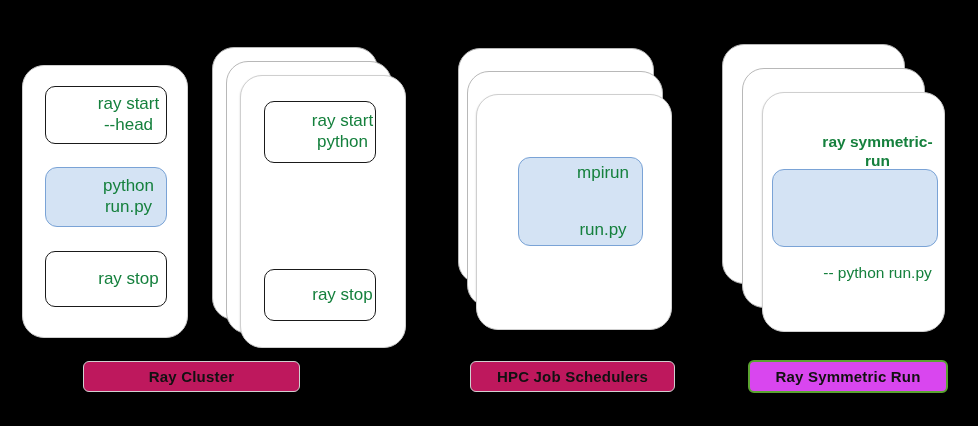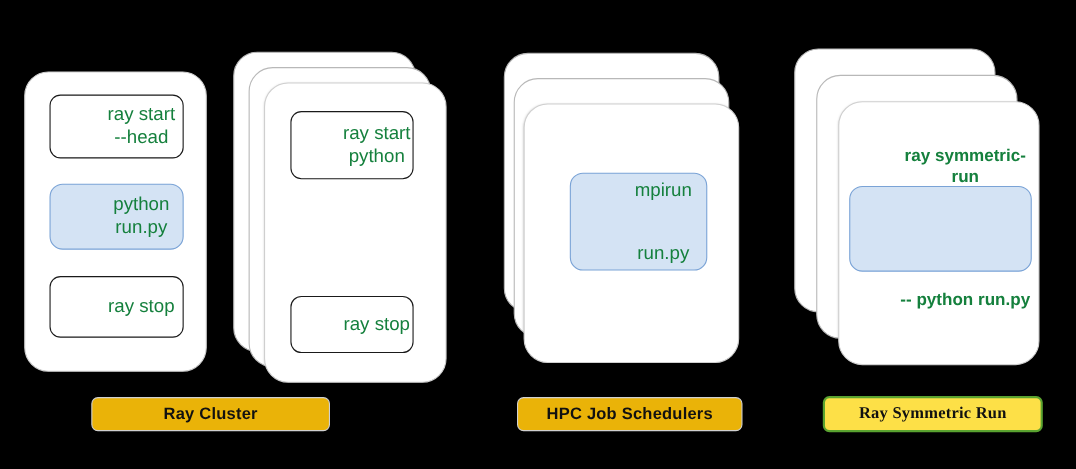--- a/index.html
+++ b/index.html
@@ -57,48 +57,47 @@
     border: 1.4px solid #7aa3d6;
     border-radius: 12px;
   }
   .cmd-line-1 { display: block; }
   .cmd-line-2 { display: block; }
   .cmd-box.two-weight .cmd-line-1 {
     font-weight: bold;
     font-size: 15.5px;
   }
   .cmd-box.two-weight .cmd-line-2 {
-    font-weight: bold;
+    font-weight: normal;
     font-size: 15.5px;
     margin-top: 45px;
   }
 
   
   .group-badge {
     position: absolute;
     box-sizing: border-box;
     display: flex;
     align-items: center;
     justify-content: center;
     border-radius: 6px;
     font-size: 15px;
     font-weight: bold;
     color: #111111;
     letter-spacing: 0.2px;
   }
   .group-badge.grey {
-    background: #eab308;
+    background: #be185d;
     border: 1px solid #d0d0d0;
     box-shadow: 1px 1px 2px rgba(0,0,0,0.25);
   }
   .group-badge.green {
-    background: #fde047;
+    background: #d946ef;
     border: 2px solid #5aa330;
     box-shadow: 1px 1px 2px rgba(0,0,0,0.25);
-    font-family: Liberation Serif, serif;
   }
 </style>
 </head>
 <body>
 
 <div id="stage">
 
   <div class="node-card front" style="left:22px; top:65px; width:166px; height:273px;">
 
     <div class="cmd-box plain" style="left:22px; top:20px; width:122px; height:58px;">

